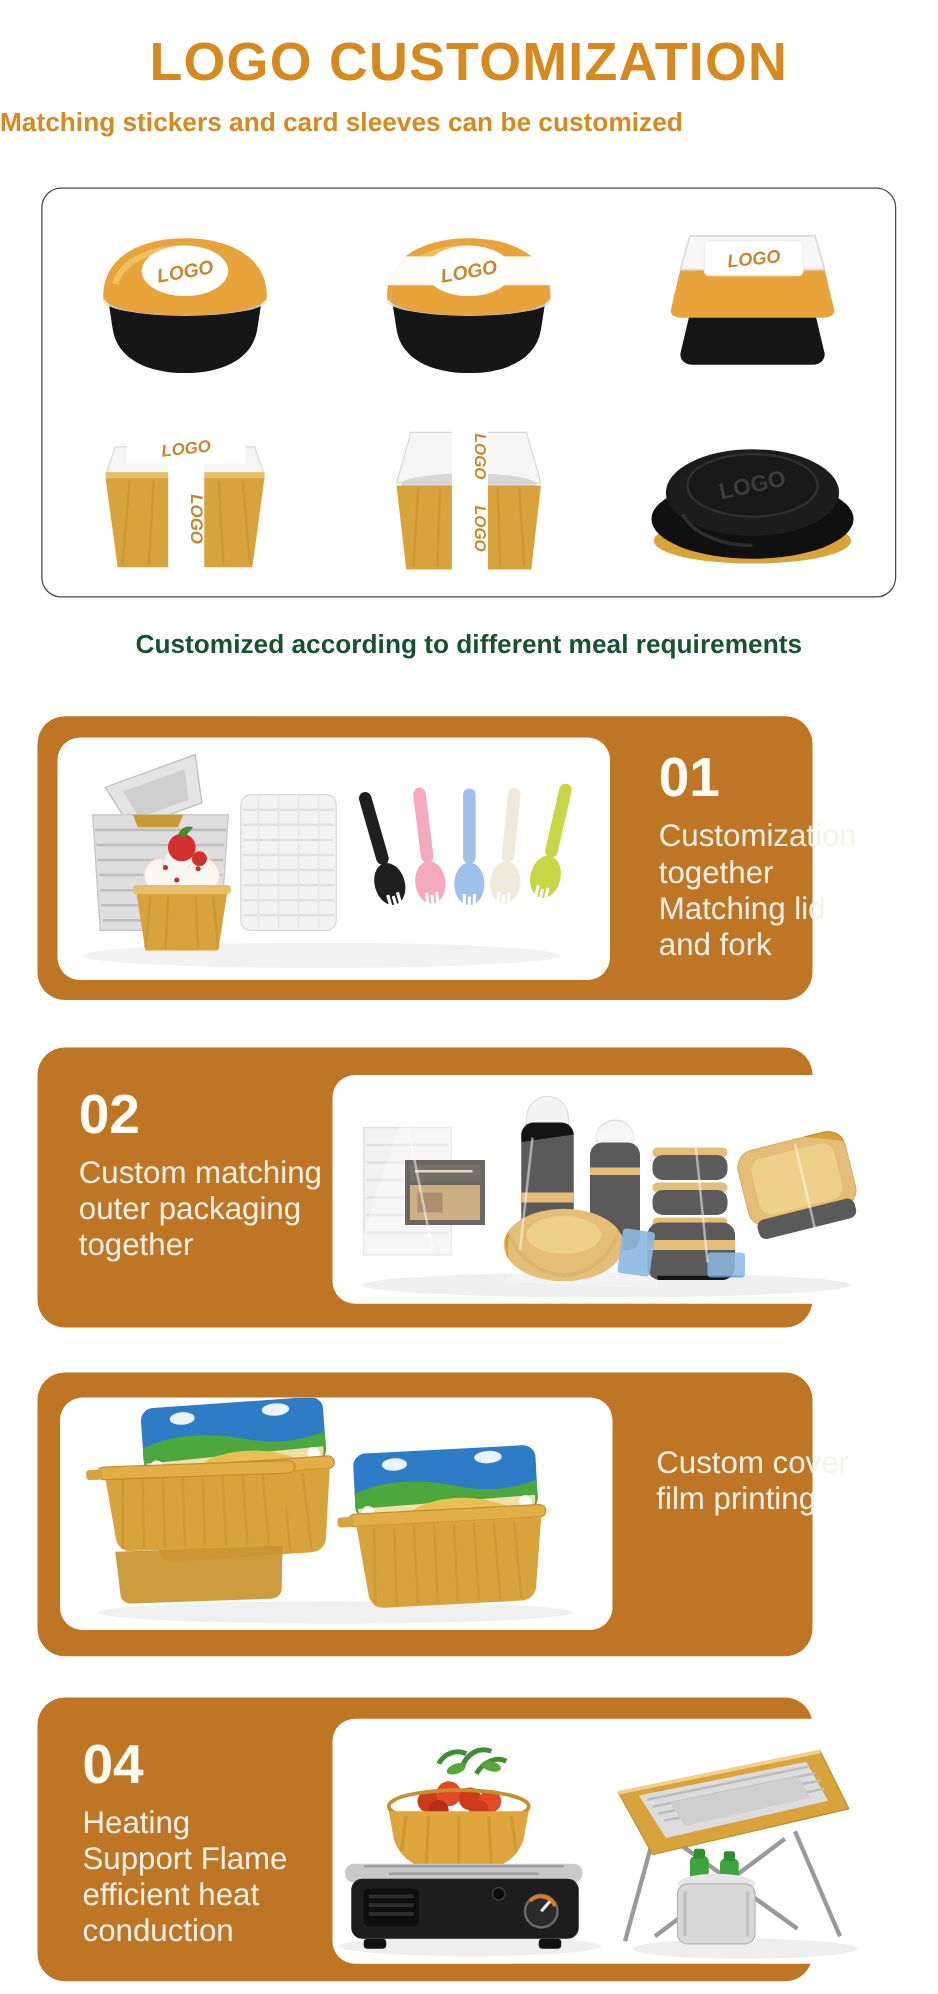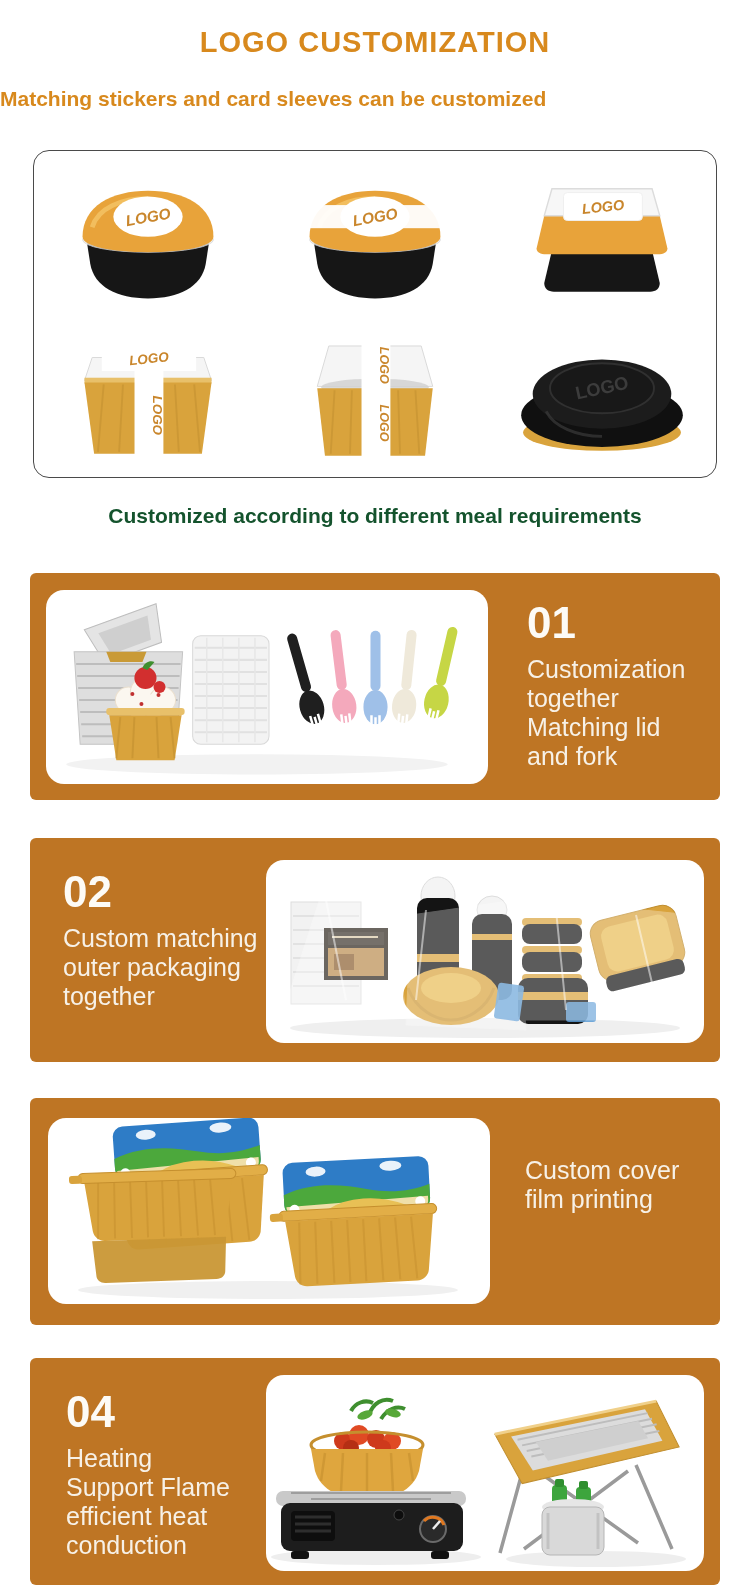--- a/index.html
+++ b/index.html
@@ -4,21 +4,21 @@
 <style>
   * { margin:0; padding:0; box-sizing:border-box; }
   html,body { background:#ffffff; }
   .page {
     position:relative; width:750px; height:1595px; margin:0 auto;
     background:#ffffff; overflow:hidden;
     font-family:"Liberation Sans", sans-serif;
   }
   .title {
     position:absolute; top:26px; left:0; width:100%;
-    text-align:center; font-size:29px; font-weight:800;
+    text-align:center; font-size:43px; font-weight:800;
     color:#D8891D; letter-spacing:1px;
   }
   .subtitle {
     position:absolute; top:87px; left:0; width:100%;
     text-align:left; font-size:21px; font-weight:700; color:#D8891D;
   }
   .showcase {
     position:absolute; top:150px; left:33px; width:684px; height:328px;
     background:#ffffff; border:1px solid #4a4a4a; border-radius:16px;
     display:flex; flex-wrap:wrap; overflow:hidden;
@@ -26,22 +26,22 @@
   .cell {
     width:33.333%; height:50%;
     display:flex; align-items:center; justify-content:center;
   }
   .cell svg { width:214px; height:154px; }
   .section-title {
     position:absolute; top:504px; left:0; width:100%;
     text-align:center; font-size:21px; font-weight:700; color:#14532d;
   }
   .card {
-    position:absolute; left:30px; width:690px;
-    background:#BE7524; border-radius:6px;
+    position:absolute; left:30px; width:620px;
+    background:#BE7524; border-radius:22px;
   }
   .card.c1 { top:573px;  height:227px; }
   .card.c2 { top:838px;  height:224px; }
   .card.c3 { top:1098px; height:227px; }
   .card.c4 { top:1358px; height:227px; }
   .panel {
     position:absolute; background:#ffffff; border-radius:18px; overflow:hidden;
   }
   .c1 .panel { left:16px;  top:17px; width:442px; height:194px; }
   .c2 .panel { left:236px; top:22px; width:438px; height:183px; }

